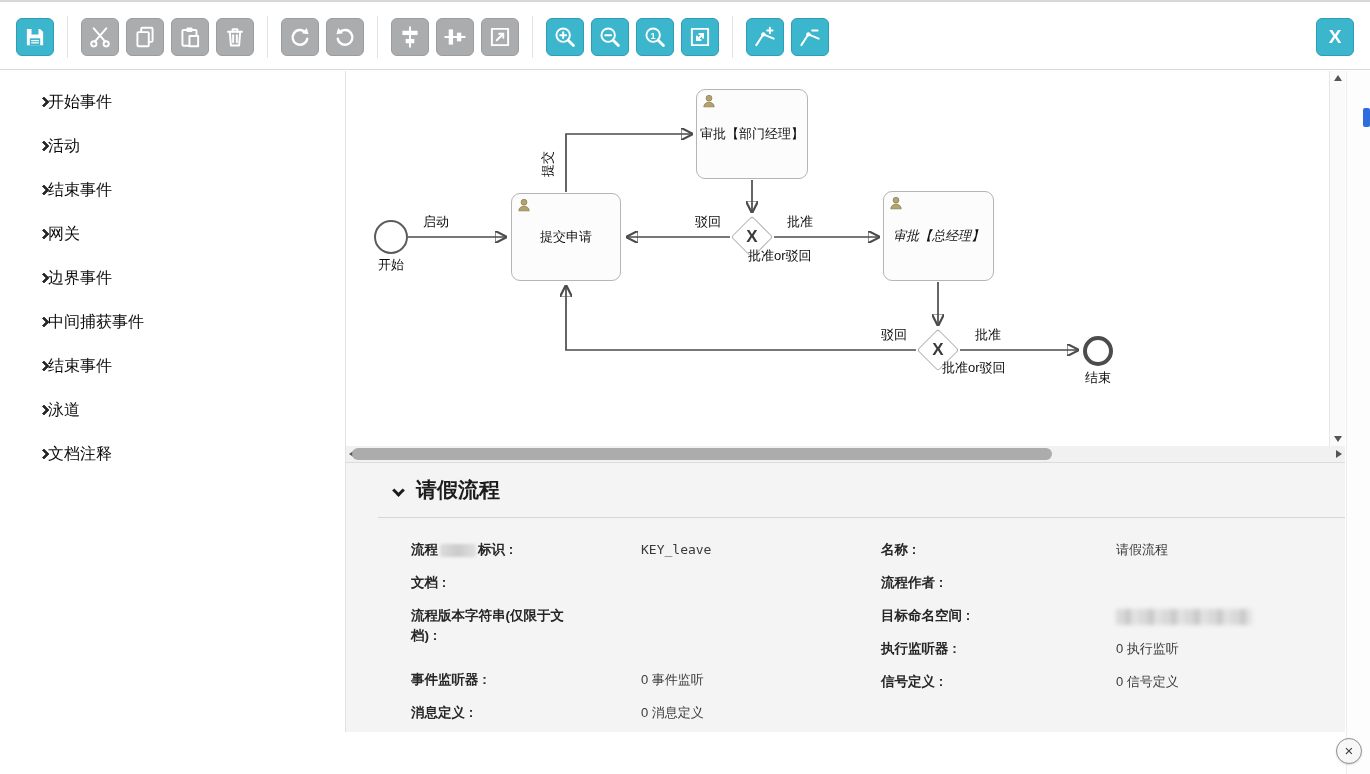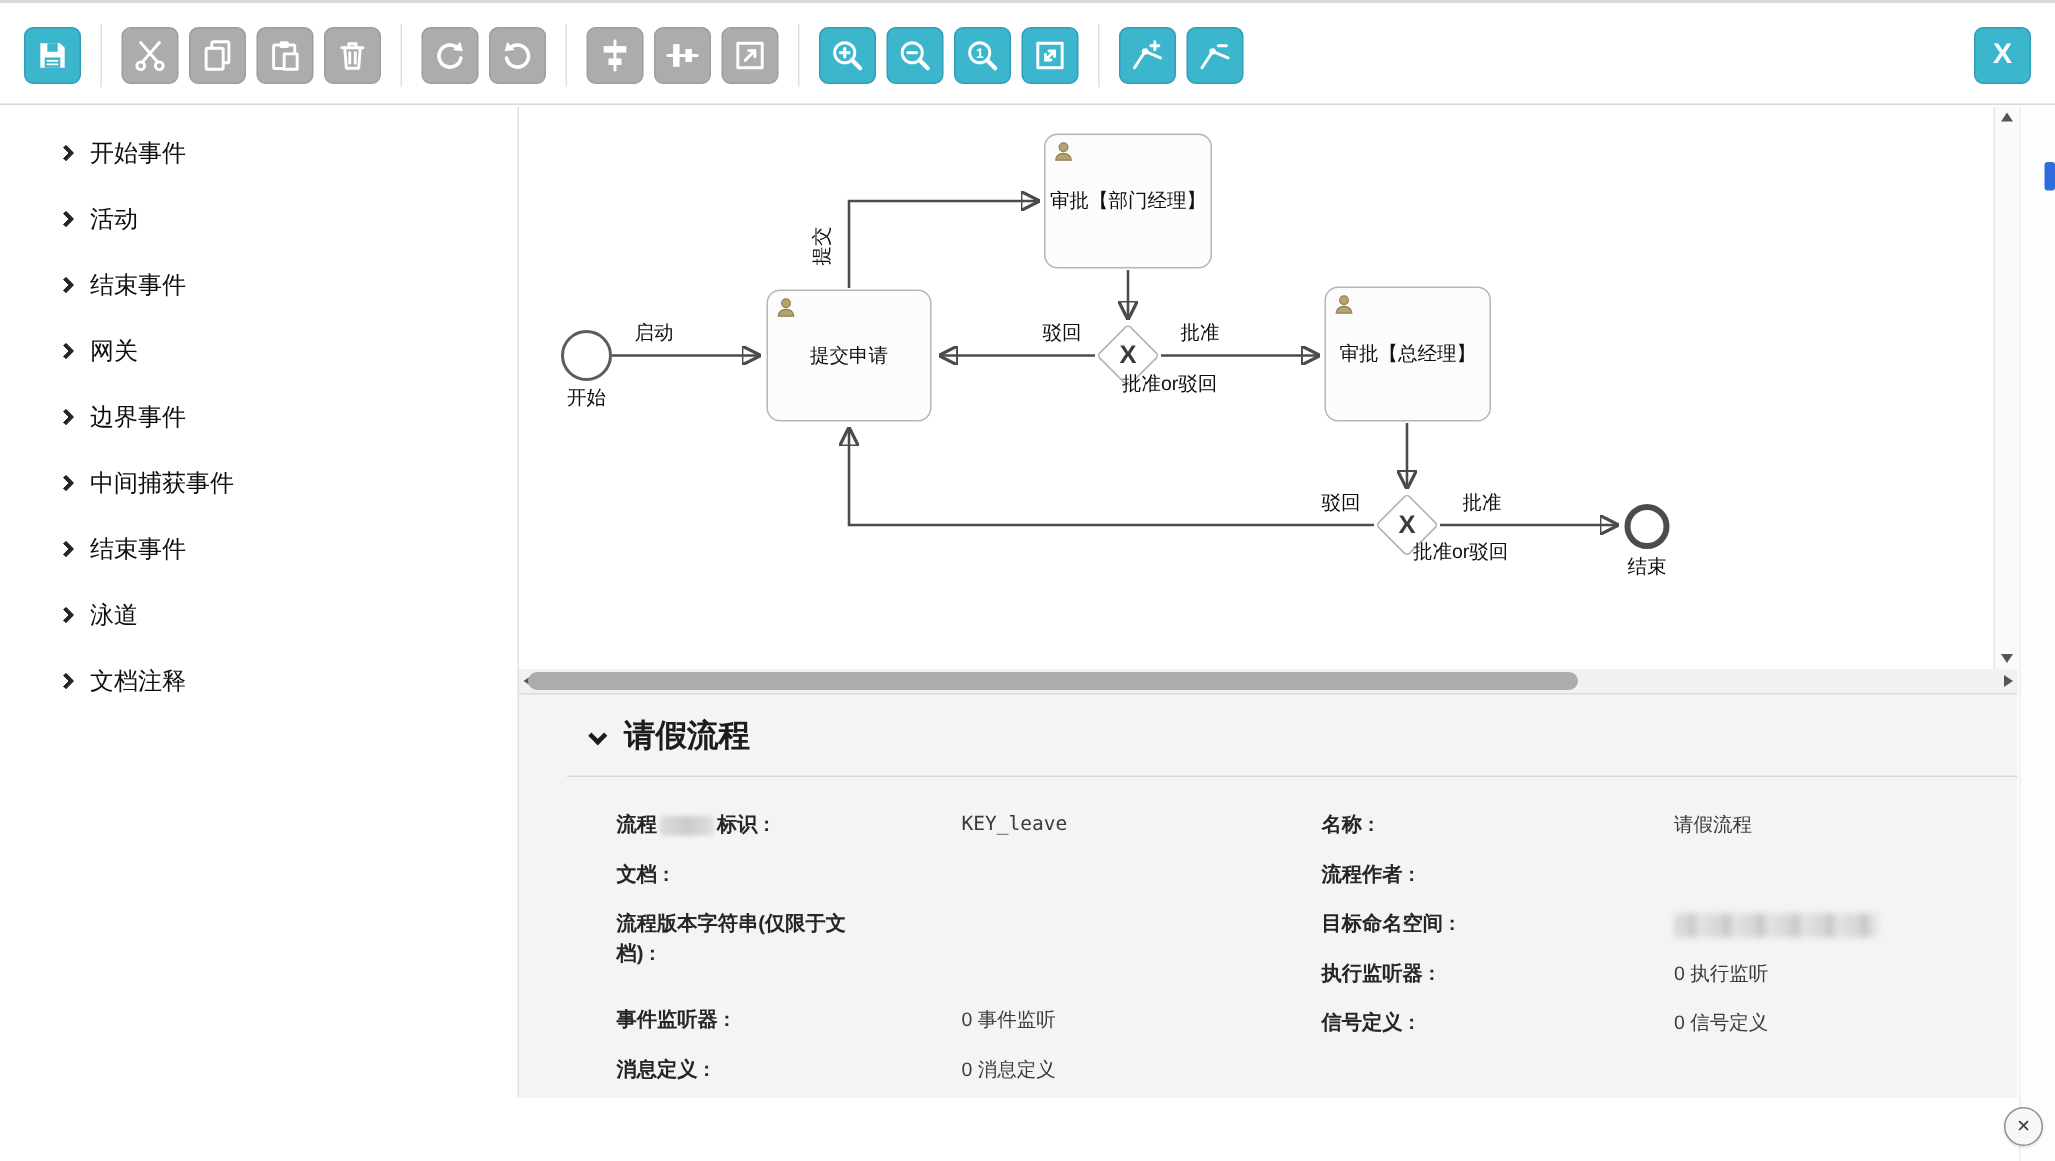--- a/index.html
+++ b/index.html
@@ -20,21 +20,21 @@
     width:38px; height:38px; flex:0 0 38px;
     border-radius:6px; border:1px solid #2f9db5; background:#3cb6cd;
     display:flex; align-items:center; justify-content:center; cursor:pointer; padding:0;
   }
   .tb.disabled { background:#aaacae; border-color:#9b9da0; }
   .tb svg { width:26px; height:26px; stroke:#fff; fill:none; stroke-width:1.8; stroke-linecap:round; stroke-linejoin:round; }
   .tb.xbtn { margin-left:auto; color:#fff; font-size:19px; font-weight:bold; }
   .sep { width:1px; height:42px; background:#e2e2e2; margin:0 6px; flex:0 0 1px; }
   
   .palette { position:absolute; left:0; top:69px; width:345px; height:705px; background:#fff; padding-top:9px; }
-  .pal-item { display:flex; align-items:center; gap:12px; height:44px; padding-left:40px; font-size:16px; color:#0d0d0d; cursor:pointer; }
+  .pal-item { display:flex; align-items:center; height:44px; padding-left:40px; font-size:16px; color:#0d0d0d; cursor:pointer; }
   .chev-r { width:8px; height:8px; border-top:3px solid #262626; border-right:3px solid #262626; transform:rotate(45deg); border-radius:1px; flex:0 0 8px; }
   
   .canvas { position:absolute; left:345px; top:69px; width:1000px; height:375px; background:#fff; border-left:1px solid #e2e2e2; }
   .canvas-inner { position:absolute; left:0; top:0; width:984px; height:375px; overflow:hidden; }
   .edges { position:absolute; left:0; top:0; }
   .edges path { stroke:#4b4b4b; stroke-width:1.7; fill:none; }
   .task {
     position:absolute; border:1px solid #b5b5b5; border-radius:9px; background:#fcfcfc;
     display:flex; align-items:center; justify-content:center; text-align:left;
     font-size:13px; color:#101010; cursor:pointer;
@@ -287,21 +287,21 @@
     </div>
 
     <div class="task" style="left:350px;top:18px;width:112px;height:90px;">
       <svg class="person" viewBox="0 0 14 14">
         <circle cx="7" cy="4.2" r="2.9" fill="#b4a36e" stroke="#8f7f52" stroke-width="0.8"></circle>
         <path d="M1.8 12.8a5.2 4.6 0 0 1 10.4 0z" fill="#b4a36e" stroke="#8f7f52" stroke-width="0.8"></path>
       </svg>
       <span>审批【部门经理】</span>
     </div>
 
-    <div class="task" style="left:537px;top:120px;width:111px;height:90px;">
+    <div class="task" style="left:537px;top:120px;width:111px;height:90px;font-style:italic;">
       <svg class="person" viewBox="0 0 14 14">
         <circle cx="7" cy="4.2" r="2.9" fill="#b4a36e" stroke="#8f7f52" stroke-width="0.8"></circle>
         <path d="M1.8 12.8a5.2 4.6 0 0 1 10.4 0z" fill="#b4a36e" stroke="#8f7f52" stroke-width="0.8"></path>
       </svg>
       <span>审批【总经理】</span>
     </div>
 
     <div class="gw" style="left:384px;top:144px;">
       <div class="diamond"></div>
       <div class="gx">X</div>

